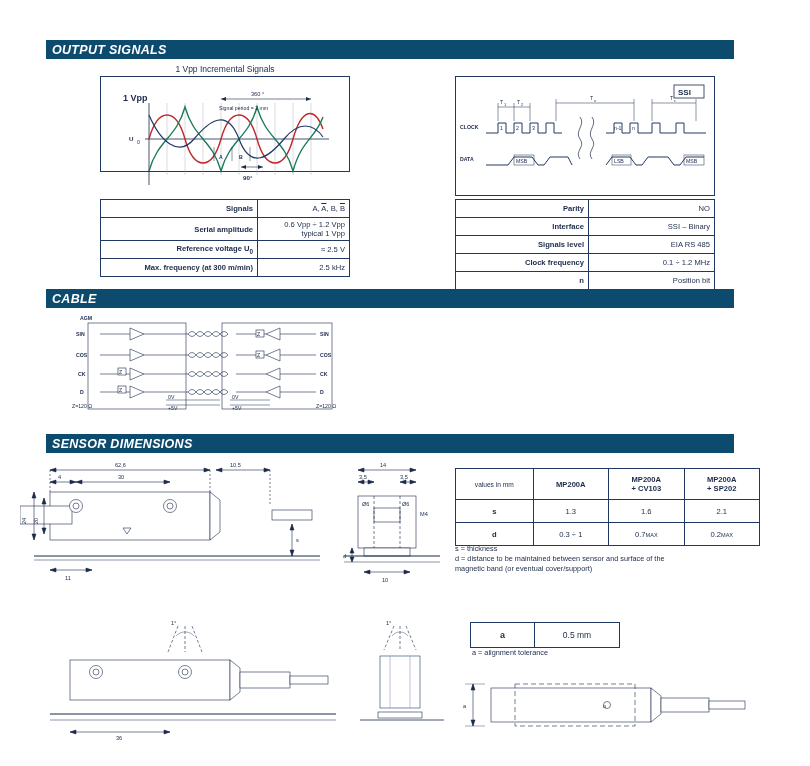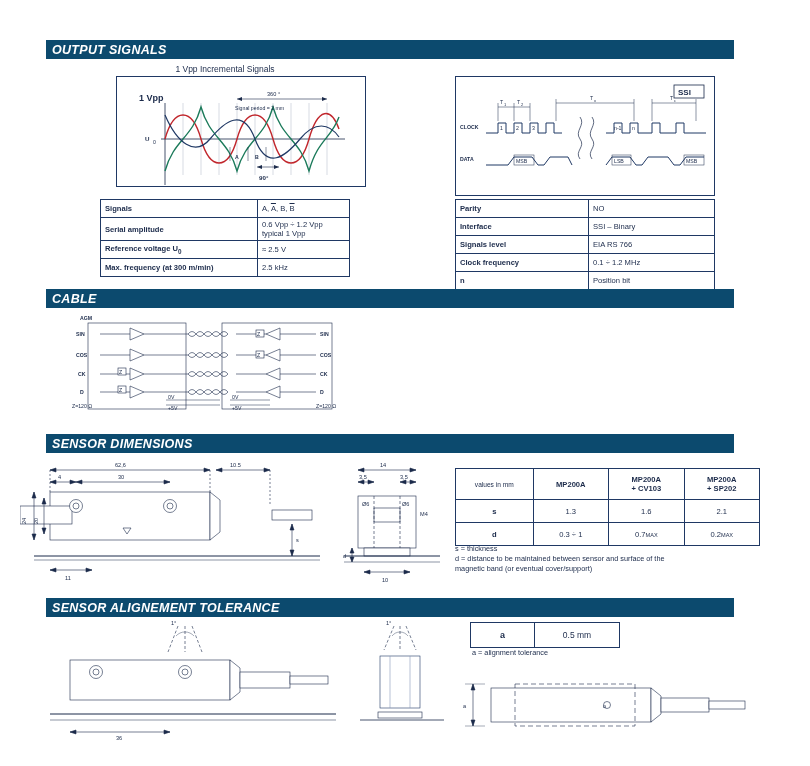--- a/index.html
+++ b/index.html
@@ -31,20 +31,21 @@
   .sec-bar .tail{
     position:absolute;right:0;top:0;height:19px;width:30px;
     background:#ffffff;
   }
 
   
   table.spec{
     border-collapse:collapse;
     font-size:7.6px;
     color:#1b2a4a;
+    text-align:right;
   }
   table.spec td{
     border:1px solid #1f3864;
     padding:2px 4px;
     height:13px;
     vertical-align:middle;
   }
   table.spec td.k{font-weight:bold;}
   table.spec td.v{font-weight:normal;}
 
@@ -90,21 +91,21 @@
 
 <div class="page">
 
   <div class="sec-bar" style="top:40px;">
     <span>OUTPUT SIGNALS</span>
     <span class="tail"></span>
   </div>
 
   <div class="caption" style="left:100px;top:64px;width:250px;">1 Vpp Incremental Signals</div>
 
-  <div class="panel" style="left:116px;top:76px;width:250px;height:111px;">
+  <div class="panel" style="left:100px;top:76px;width:250px;height:96px;">
     <svg width="248" height="118" viewBox="0 0 248 118">
 
       <g stroke="#9aa3b8" stroke-width="0.4">
         <line x1="120" y1="26" x2="120" y2="98"></line>
         <line x1="138" y1="26" x2="138" y2="98"></line>
         <line x1="156" y1="26" x2="156" y2="98"></line>
         <line x1="174" y1="26" x2="174" y2="98"></line>
         <line x1="192" y1="26" x2="192" y2="98"></line>
         <line x1="102" y1="26" x2="102" y2="98"></line>
         <line x1="84" y1="26" x2="84" y2="98"></line>
@@ -219,21 +220,21 @@
         <tr>
       <td class="k">Parity</td>
       <td class="v">NO</td>
     </tr>
     <tr>
       <td class="k" style="width:124px;">Interface</td>
       <td class="v">SSI  –  Binary</td>
     </tr>
     <tr>
       <td class="k">Signals level</td>
-      <td class="v">EIA RS 766</td>
+      <td class="v">EIA RS 485</td>
     </tr>
     <tr>
       <td class="k">Clock frequency</td>
       <td class="v">0.1 ÷ 1.2 MHz</td>
     </tr>
     <tr>
       <td class="k">n</td>
       <td class="v">Position bit</td>
     </tr>
     <tr>
@@ -454,24 +455,20 @@
     </tr>
   </tbody>
     </table>
 
   <div class="small" style="left:455px;top:544px;width:320px;">
     <div>s = thickness</div>
     <div>d = distance to be maintained between sensor and surface of the</div>
     <div>      magnetic band (or eventual cover/support)</div>
   </div>
 
-  <div class="sec-bar" style="top:598px;">
-    <span>SENSOR ALIGNEMENT TOLERANCE</span>
-    <span class="tail"></span>
-  </div>
 
   <div style="position:absolute;left:40px;top:620px;">
     <svg width="300" height="120" viewBox="0 0 300 120">
       <g stroke="#1b2a4a" stroke-width="0.6" fill="none">
 
         <line x1="138" y1="6" x2="128" y2="32" stroke-dasharray="3,2"></line>
         <line x1="145" y1="6" x2="145" y2="32" stroke-dasharray="3,2"></line>
         <line x1="152" y1="6" x2="162" y2="32" stroke-dasharray="3,2"></line>
         <path d="M136,16 A12,12 0 0 1 154,16" stroke-width="0.4"></path>
 

